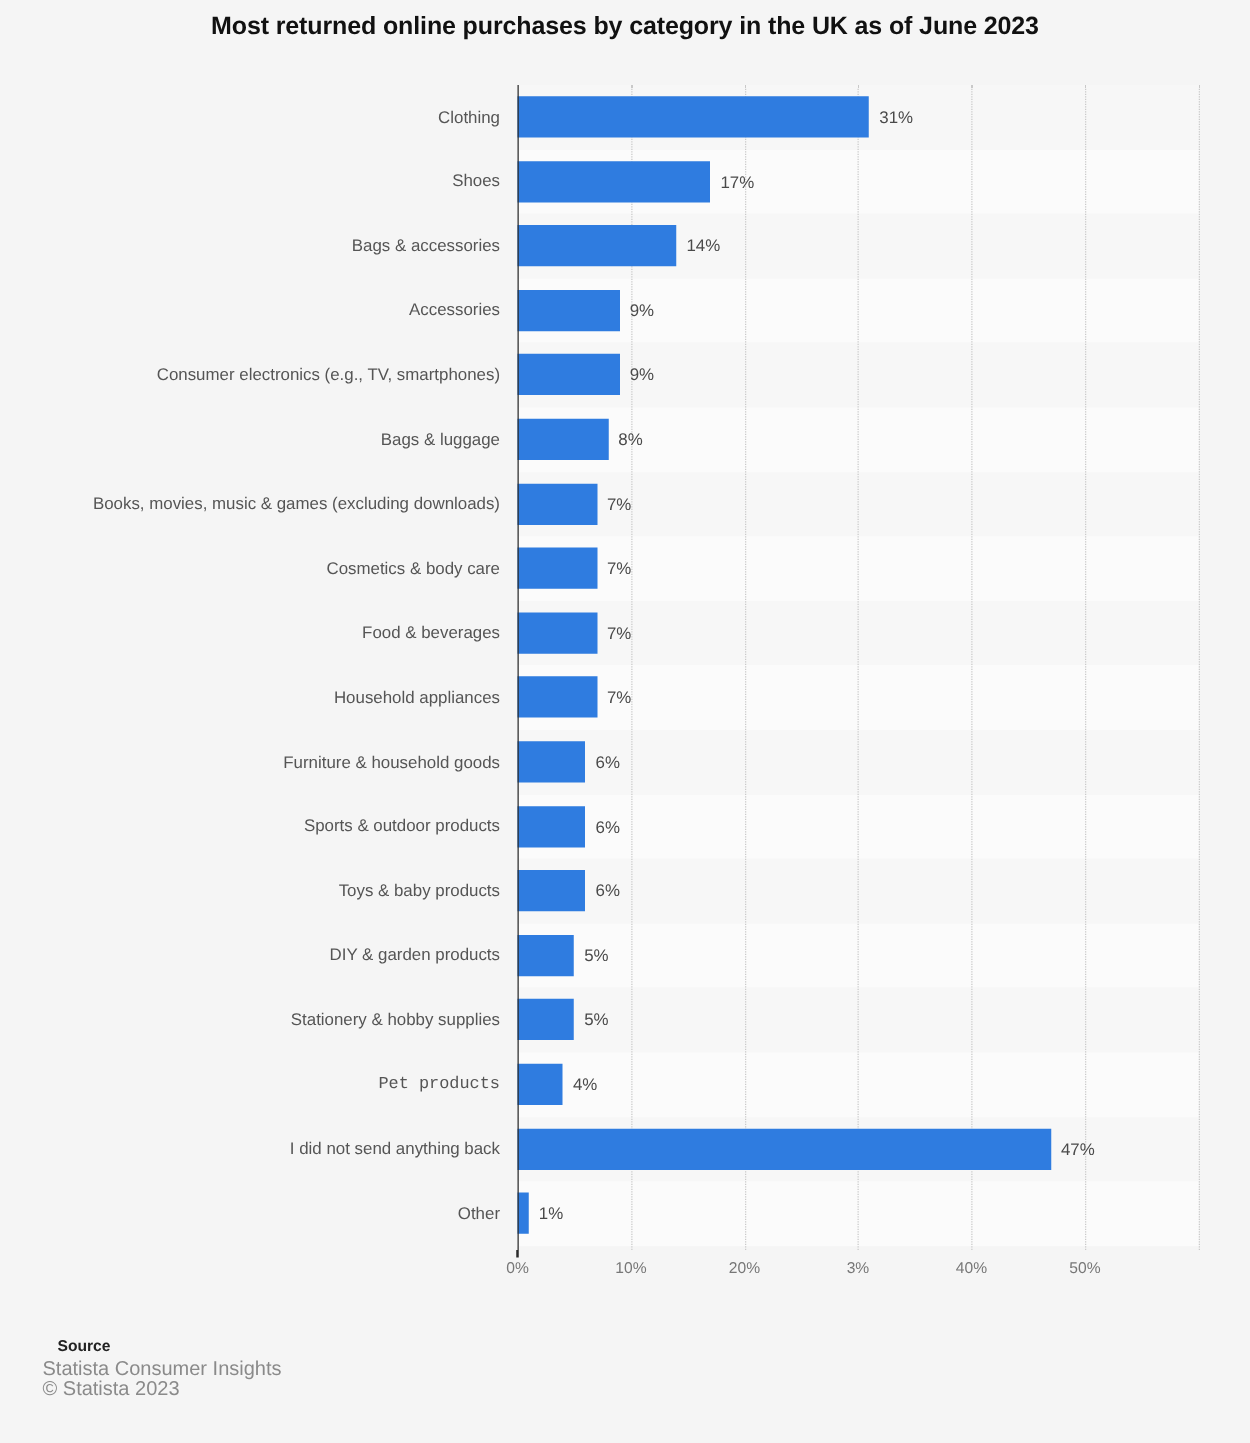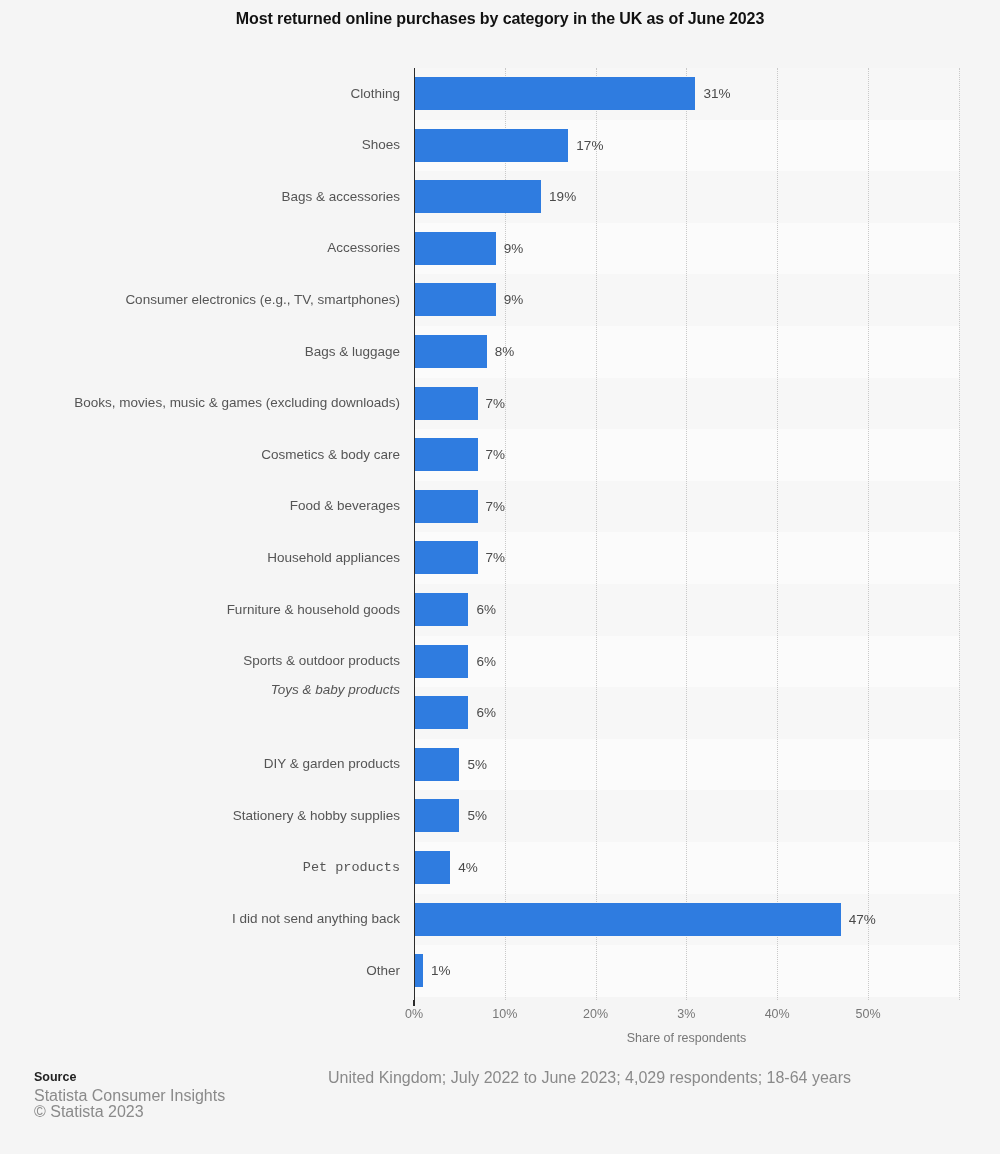--- a/index.html
+++ b/index.html
@@ -16,21 +16,21 @@
     position: relative;
   }
 
   
   #chart-title {
     position: absolute;
     left: 0;
     top: 10px;
     width: 1000px;
     text-align: center;
-    font-size: 16px;
+    font-size: 20px;
     font-weight: bold;
     color: #111111;
     letter-spacing: -0.1px;
   }
 
   
   
   #chart-area {
     position: absolute;
     left: 0;
@@ -143,20 +143,21 @@
     width: 1000px;
     height: 88px;
   }
   .foot-col-left  { position: absolute; left: 34px;  top: 4px; }
   .foot-col-right { position: absolute; left: 328px; top: 4px; }
   .foot-head {
     font-size: 12.5px;
     font-weight: bold;
     color: #222222;
     margin-bottom: 4px;
+    margin-left: 12px;
   }
   .foot-line {
     font-size: 16px;
     color: #8a8a8a;
     line-height: 16px;
   }
 </style>
 </head>
 <body>
 
@@ -196,21 +197,21 @@
         <div class="bar-row" style="top: 0px; width: 545px;">
           <div class="bar" style="width: 281.48px; background: rgb(47, 124, 224);"></div>
           <div class="bar-value" style="left: 289.48px;">31%</div>
         </div>
         <div class="bar-row" style="top: 51.6px; width: 545px;">
           <div class="bar" style="width: 154.36px; background: rgb(47, 124, 224);"></div>
           <div class="bar-value" style="left: 162.36px;">17%</div>
         </div>
         <div class="bar-row" style="top: 103.2px; width: 545px;">
           <div class="bar" style="width: 127.12px; background: rgb(47, 124, 224);"></div>
-          <div class="bar-value" style="left: 135.12px;">19%</div>
+          <div class="bar-value" style="left: 135.12px;">14%</div>
         </div>
         <div class="bar-row" style="top: 154.8px; width: 545px;">
           <div class="bar" style="width: 81.72px; background: rgb(47, 124, 224);"></div>
           <div class="bar-value" style="left: 89.72px;">9%</div>
         </div>
         <div class="bar-row" style="top: 206.4px; width: 545px;">
           <div class="bar" style="width: 81.72px; background: rgb(47, 124, 224);"></div>
           <div class="bar-value" style="left: 89.72px;">9%</div>
         </div>
         <div class="bar-row" style="top: 258px; width: 545px;">
@@ -275,40 +276,38 @@
       <div class="cat-label-box" style="top: 171px; height: 52px; display: flex; align-items: center; justify-content: flex-end;">Bags &amp; accessories</div>
       <div class="cat-label-box" style="top: 222.6px; height: 52px; display: flex; align-items: center; justify-content: flex-end;">Accessories</div>
       <div class="cat-label-box" style="top: 274.2px; height: 52px; display: flex; align-items: center; justify-content: flex-end;">Consumer electronics (e.g., TV, smartphones)</div>
       <div class="cat-label-box" style="top: 325.8px; height: 52px; display: flex; align-items: center; justify-content: flex-end;">Bags &amp; luggage</div>
       <div class="cat-label-box" style="top: 377.4px; height: 52px; display: flex; align-items: center; justify-content: flex-end;">Books, movies, music &amp; games (excluding downloads)</div>
       <div class="cat-label-box" style="top: 429px; height: 52px; display: flex; align-items: center; justify-content: flex-end;">Cosmetics &amp; body care</div>
       <div class="cat-label-box" style="top: 480.6px; height: 52px; display: flex; align-items: center; justify-content: flex-end;">Food &amp; beverages</div>
       <div class="cat-label-box" style="top: 532.2px; height: 52px; display: flex; align-items: center; justify-content: flex-end;">Household appliances</div>
       <div class="cat-label-box" style="top: 583.8px; height: 52px; display: flex; align-items: center; justify-content: flex-end;">Furniture &amp; household goods</div>
       <div class="cat-label-box" style="top: 635.4px; height: 52px; display: flex; align-items: center; justify-content: flex-end;">Sports &amp; outdoor products</div>
-      <div class="cat-label-box" style="top: 664px; height: 52px; display: flex; align-items: center; justify-content: flex-end; font-style: italic;">Toys &amp; baby products</div>
+      <div class="cat-label-box" style="top: 687px; height: 52px; display: flex; align-items: center; justify-content: flex-end;">Toys &amp; baby products</div>
       <div class="cat-label-box" style="top: 738.6px; height: 52px; display: flex; align-items: center; justify-content: flex-end;">DIY &amp; garden products</div>
       <div class="cat-label-box" style="top: 790.2px; height: 52px; display: flex; align-items: center; justify-content: flex-end;">Stationery &amp; hobby supplies</div>
       <div class="cat-label-box" style="top: 841.8px; height: 52px; display: flex; align-items: center; justify-content: flex-end; font-family: Liberation Mono, monospace;">Pet products</div>
       <div class="cat-label-box" style="top: 893.4px; height: 52px; display: flex; align-items: center; justify-content: flex-end;">I did not send anything back</div>
       <div class="cat-label-box" style="top: 945px; height: 52px; display: flex; align-items: center; justify-content: flex-end;">Other</div>
     </div>
   <div id="xticks">
       <div class="xtick" style="left: 374px;">0%</div>
       <div class="xtick" style="left: 464.8px;">10%</div>
       <div class="xtick" style="left: 555.6px;">20%</div>
       <div class="xtick" style="left: 646.4px;">3%</div>
       <div class="xtick" style="left: 737.2px;">40%</div>
       <div class="xtick" style="left: 828px;">50%</div>
     </div>
-  <div id="xlabel">Share of respondents</div>
 </div>
 
 <div id="footer">
   <div class="foot-col-left">
     <div class="foot-head">Source</div>
     <div class="foot-line">Statista Consumer Insights</div>
     <div class="foot-line">© Statista 2023</div>
   </div>
   <div class="foot-col-right">
-    <div class="foot-line">United Kingdom; July 2022 to June 2023; 4,029 respondents; 18-64 years</div>
   </div>
 </div>
 
 </body></html>

